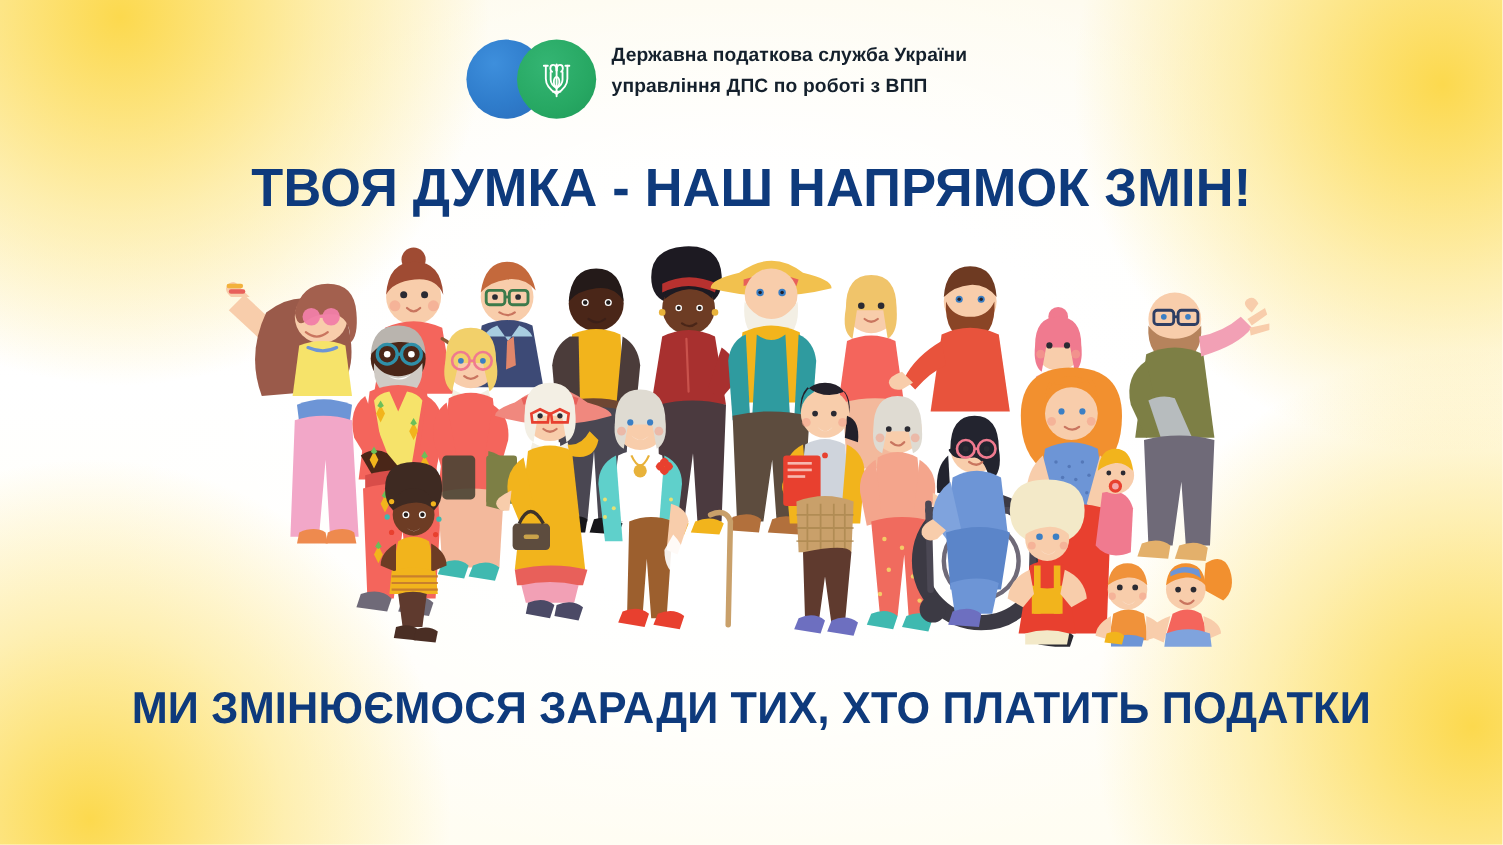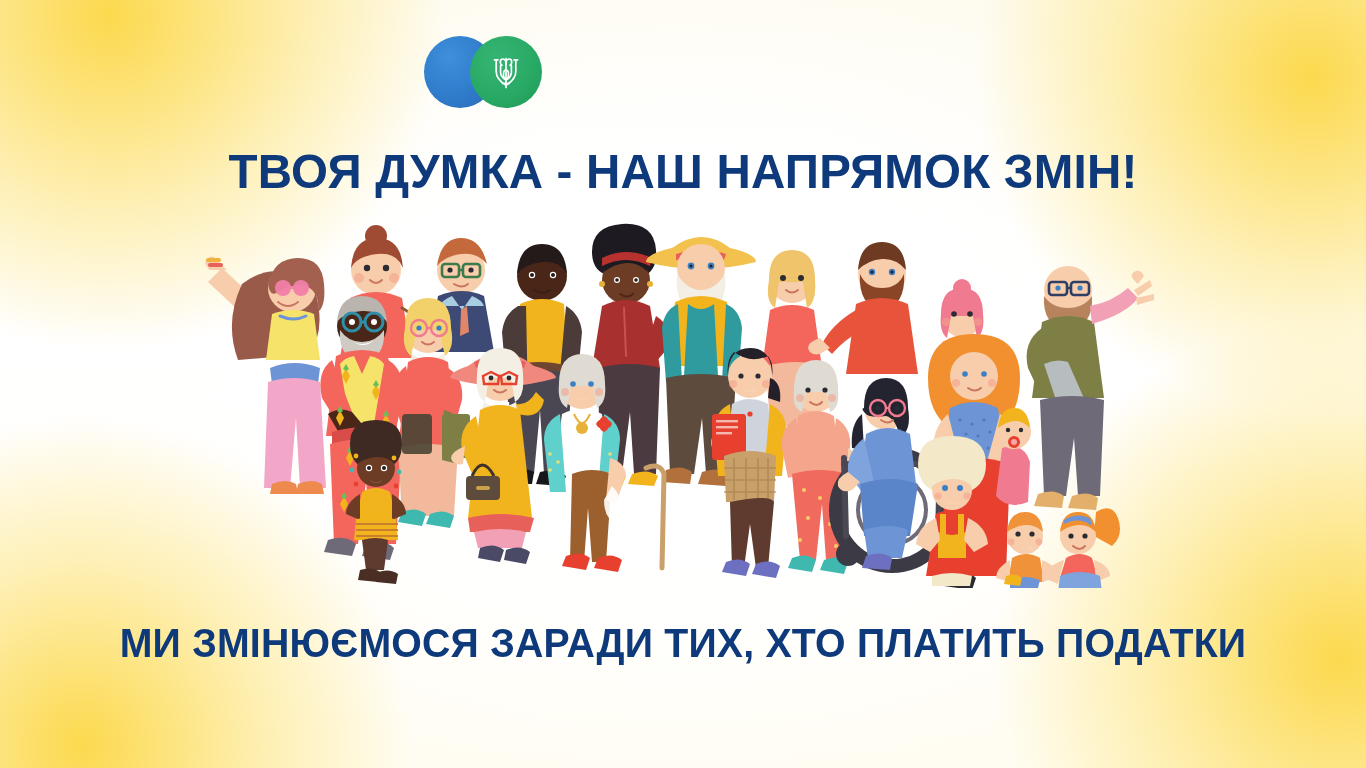--- a/index.html
+++ b/index.html
@@ -78,20 +78,22 @@
             <path d="M9.6 13.4 L9.6 20.6 c0 3.4 2.1 5.6 5.4 7.7"></path>
             <path d="M20.4 13.4 L20.4 20.6 c0 3.4 -2.1 5.6 -5.4 7.7"></path>
             <path d="M3.4 7.8 L7 7.8 M23 7.8 L26.6 7.8"></path>
             <path d="M11.6 31.3 L18.4 31.3"></path>
             <ellipse cx="15" cy="22.4" rx="2.5" ry="4.4"></ellipse>
           </g>
         </svg>
       </div>
     </div>
     <div class="brand-text">
+      <div class="brand-line l1">Державна податкова служба України</div>
+      <div class="brand-line">управління ДПС по роботі з ВПП</div>
     </div>
   </div>
 
   <div id="title" class="headline">ТВОЯ ДУМКА - НАШ НАПРЯМОК ЗМІН!</div>
 
   <div id="illustration">
     <svg viewBox="0 0 990 370" preserveAspectRatio="xMidYMax meet" aria-hidden="true">
       <defs>
         <style>
           .sk-l{fill:#f8cdab}.sk-m{fill:#dd9c6f}.sk-d{fill:#6d3c24}.sk-db{fill:#4a2618}

